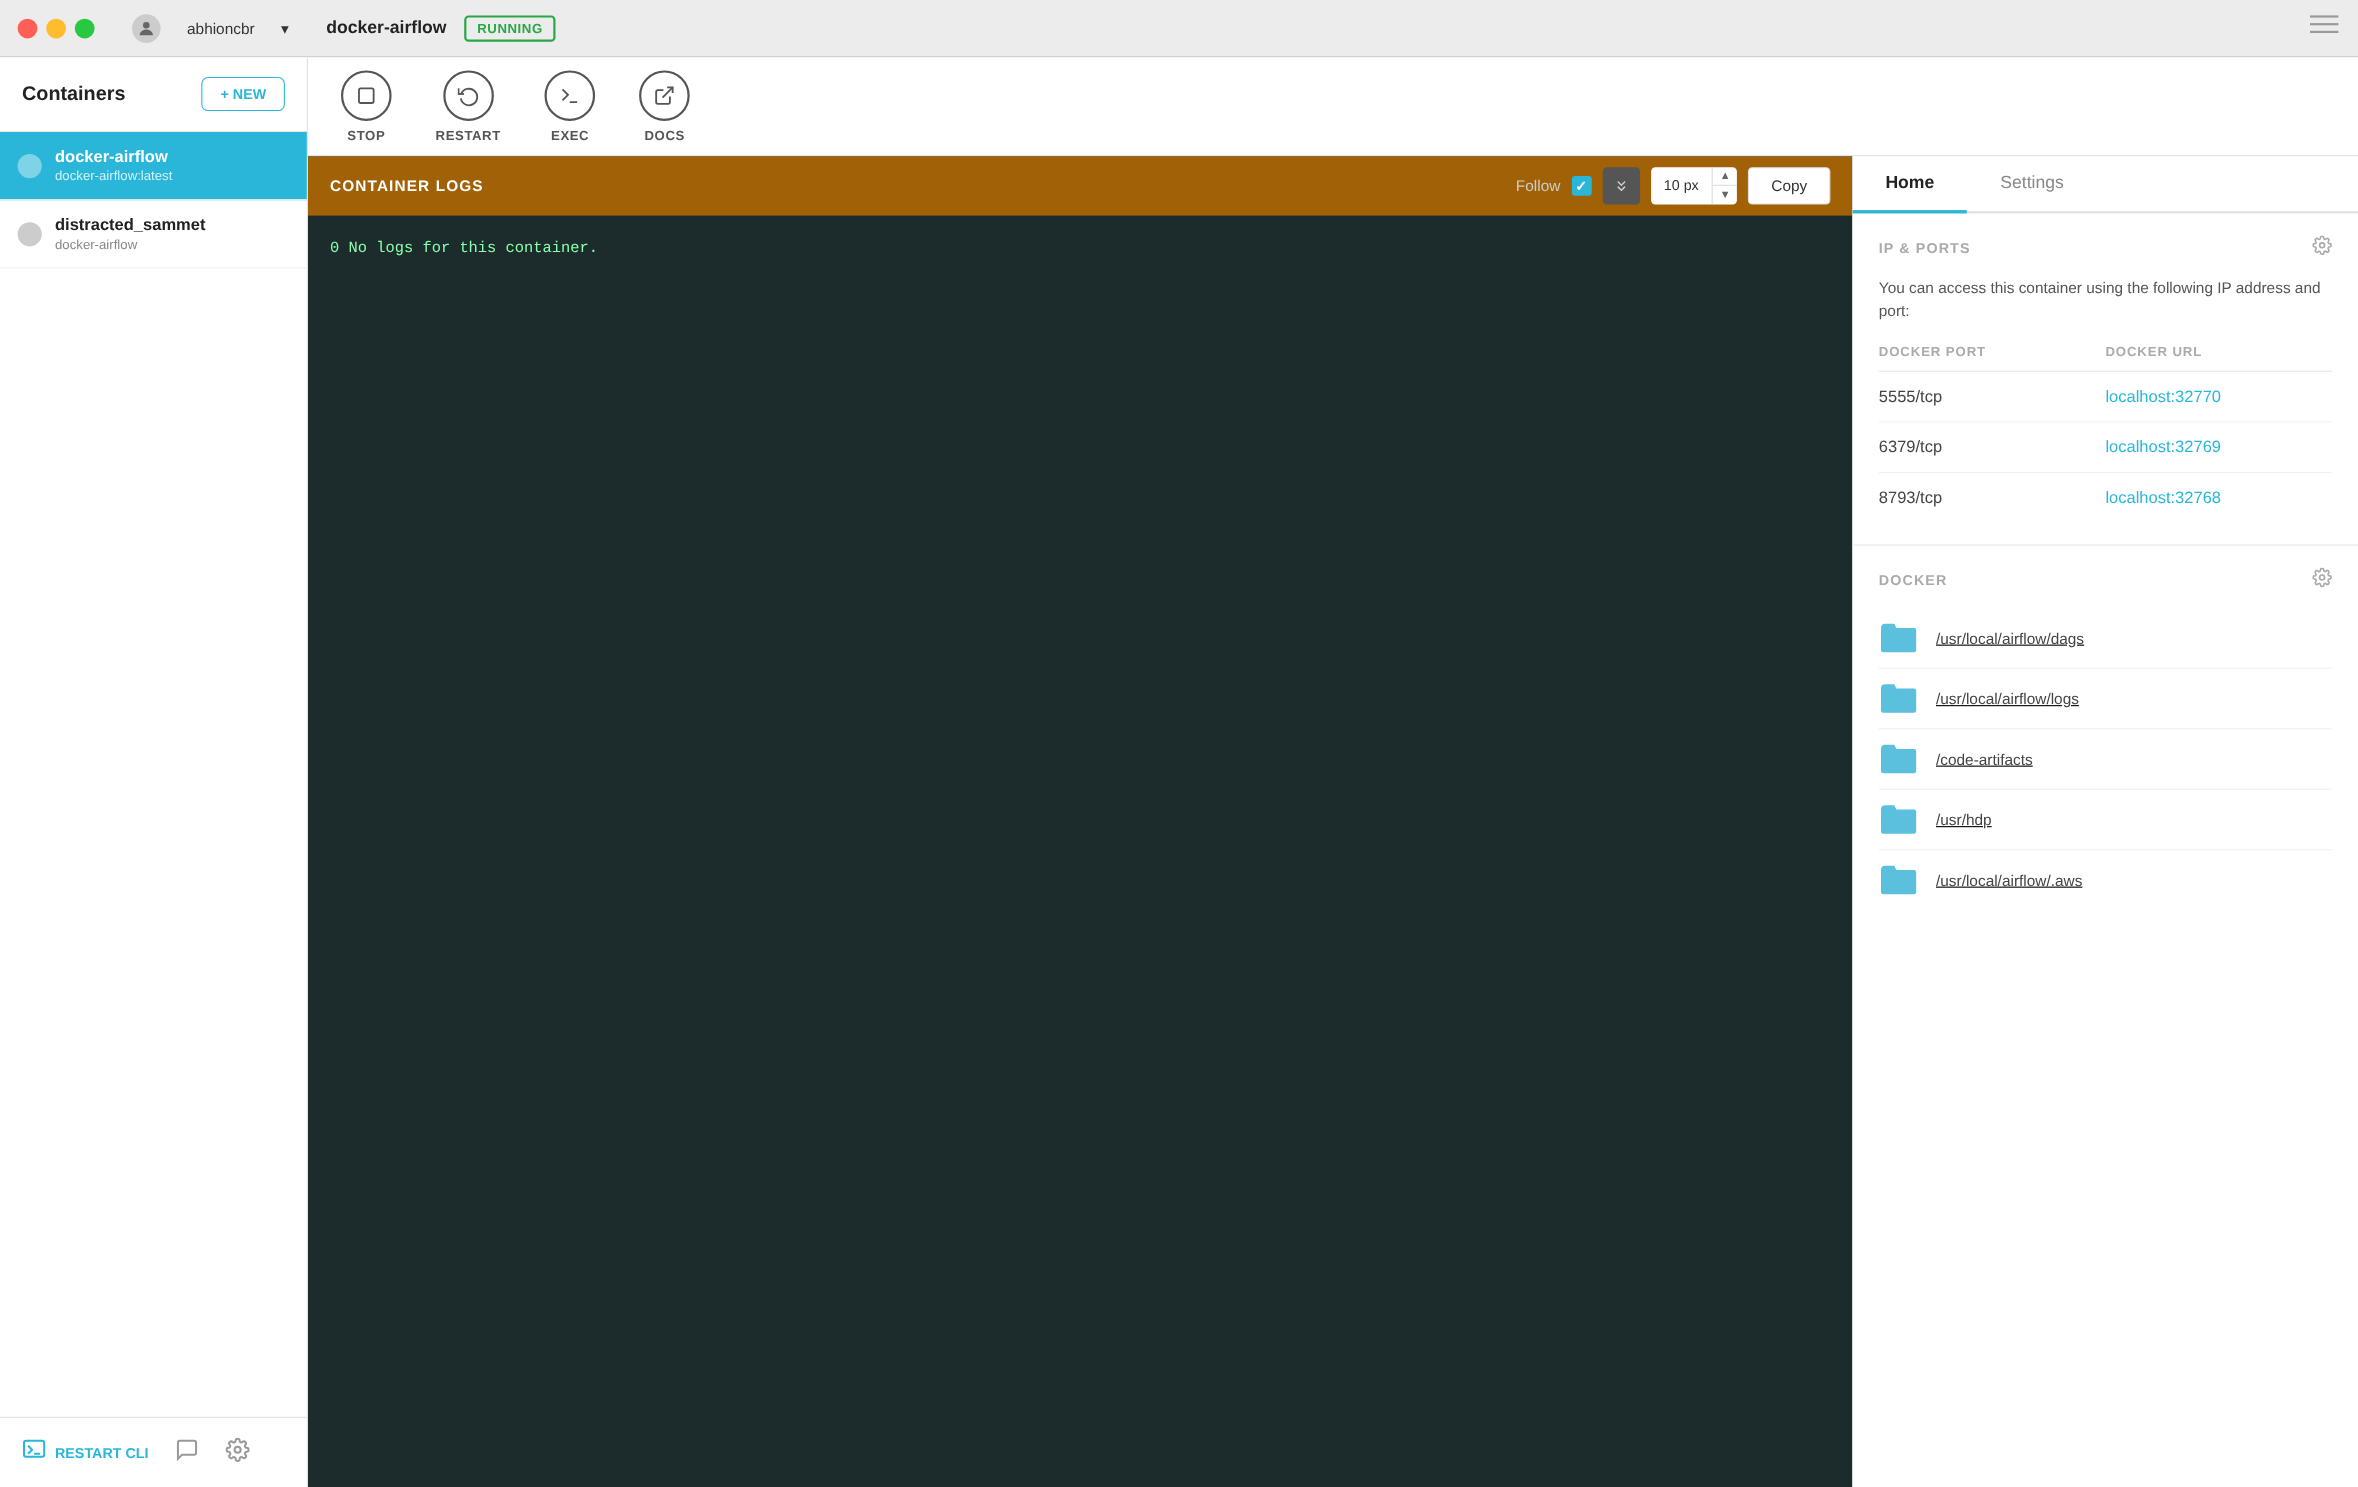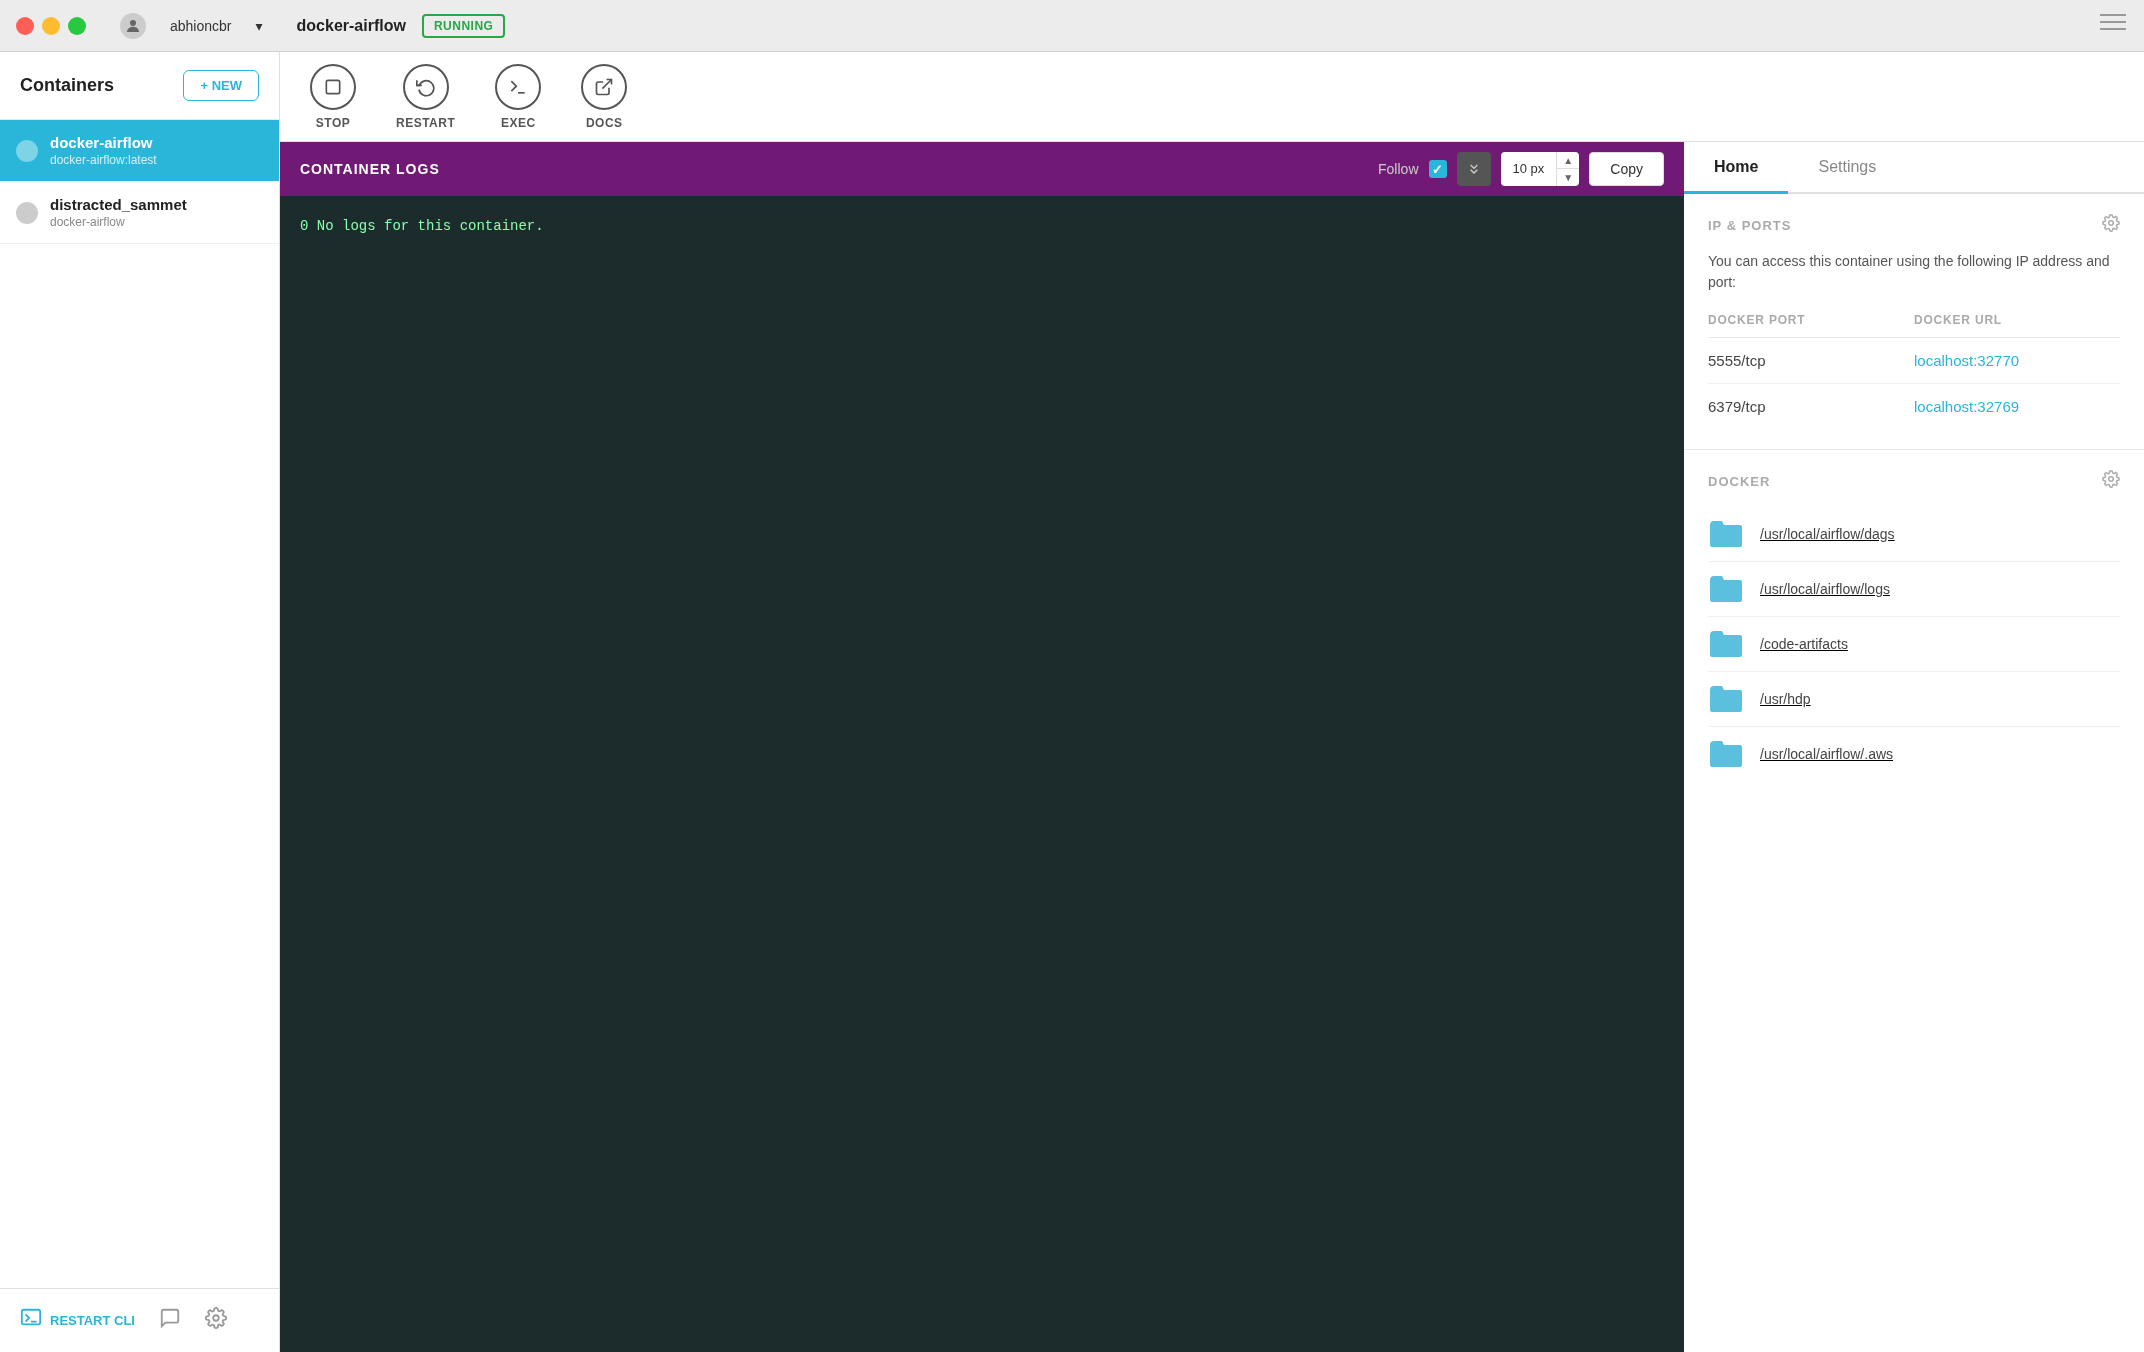--- a/index.html
+++ b/index.html
@@ -98,21 +98,21 @@
       display: flex; align-items: center; justify-content: center; font-size: 18px;
     }
     .tool-label { font-size: 12px; font-weight: 600; letter-spacing: 0.5px; color: #555; }
 
     
     .content-area { flex: 1; display: flex; overflow: hidden; }
 
     
     .logs-panel { flex: 1; background: #1c2b2b; display: flex; flex-direction: column; overflow: hidden; }
     .logs-toolbar {
-      background: #701a75; padding: 0 20px; height: 54px;
+      background: #a16207; padding: 0 20px; height: 54px;
       display: flex; align-items: center; justify-content: space-between; flex-shrink: 0;
     }
     .logs-title { color: #fff; font-size: 14px; font-weight: 700; letter-spacing: 1px; }
     .logs-controls { display: flex; align-items: center; gap: 10px; }
     .follow-label { color: #ccc; font-size: 14px; }
     .follow-check {
       width: 18px; height: 18px; background: #29b6d8; border-radius: 3px;
       display: flex; align-items: center; justify-content: center; cursor: pointer;
     }
     .follow-check::after { content: '✓'; color: #fff; font-size: 13px; font-weight: 700; }
@@ -346,20 +346,24 @@
               <span class="ports-col-label">DOCKER URL</span>
             </div>
             <div class="port-row">
               <span class="port-docker">5555/tcp</span>
               <span class="port-url">localhost:32770</span>
             </div>
             <div class="port-row">
               <span class="port-docker">6379/tcp</span>
               <span class="port-url">localhost:32769</span>
             </div>
+            <div class="port-row">
+              <span class="port-docker">8793/tcp</span>
+              <span class="port-url">localhost:32768</span>
+            </div>
           </div>
         </div>
 
         <div class="volumes-section">
           <div class="section-header">
             <span class="section-title">DOCKER</span>
             <span class="section-gear">
               <svg width="18" height="18" viewBox="0 0 24 24" fill="none" stroke="#aaa" stroke-width="2">
                   <circle cx="12" cy="12" r="3"></circle>
                   <path d="M19.4 15a1.65 1.65 0 0 0 .33 1.82l.06.06a2 2 0 0 1-2.83 2.83l-.06-.06a1.65 1.65 0 0 0-1.82-.33 1.65 1.65 0 0 0-1 1.51V21a2 2 0 0 1-4 0v-.09A1.65 1.65 0 0 0 9 19.4a1.65 1.65 0 0 0-1.82.33l-.06.06a2 2 0 0 1-2.83-2.83l.06-.06A1.65 1.65 0 0 0 4.68 15a1.65 1.65 0 0 0-1.51-1H3a2 2 0 0 1 0-4h.09A1.65 1.65 0 0 0 4.6 9a1.65 1.65 0 0 0-.33-1.82l-.06-.06a2 2 0 0 1 2.83-2.83l.06.06A1.65 1.65 0 0 0 9 4.68a1.65 1.65 0 0 0 1-1.51V3a2 2 0 0 1 4 0v.09a1.65 1.65 0 0 0 1 1.51 1.65 1.65 0 0 0 1.82-.33l.06-.06a2 2 0 0 1 2.83 2.83l-.06.06A1.65 1.65 0 0 0 19.4 9a1.65 1.65 0 0 0 1.51 1H21a2 2 0 0 1 0 4h-.09a1.65 1.65 0 0 0-1.51 1z"></path>

